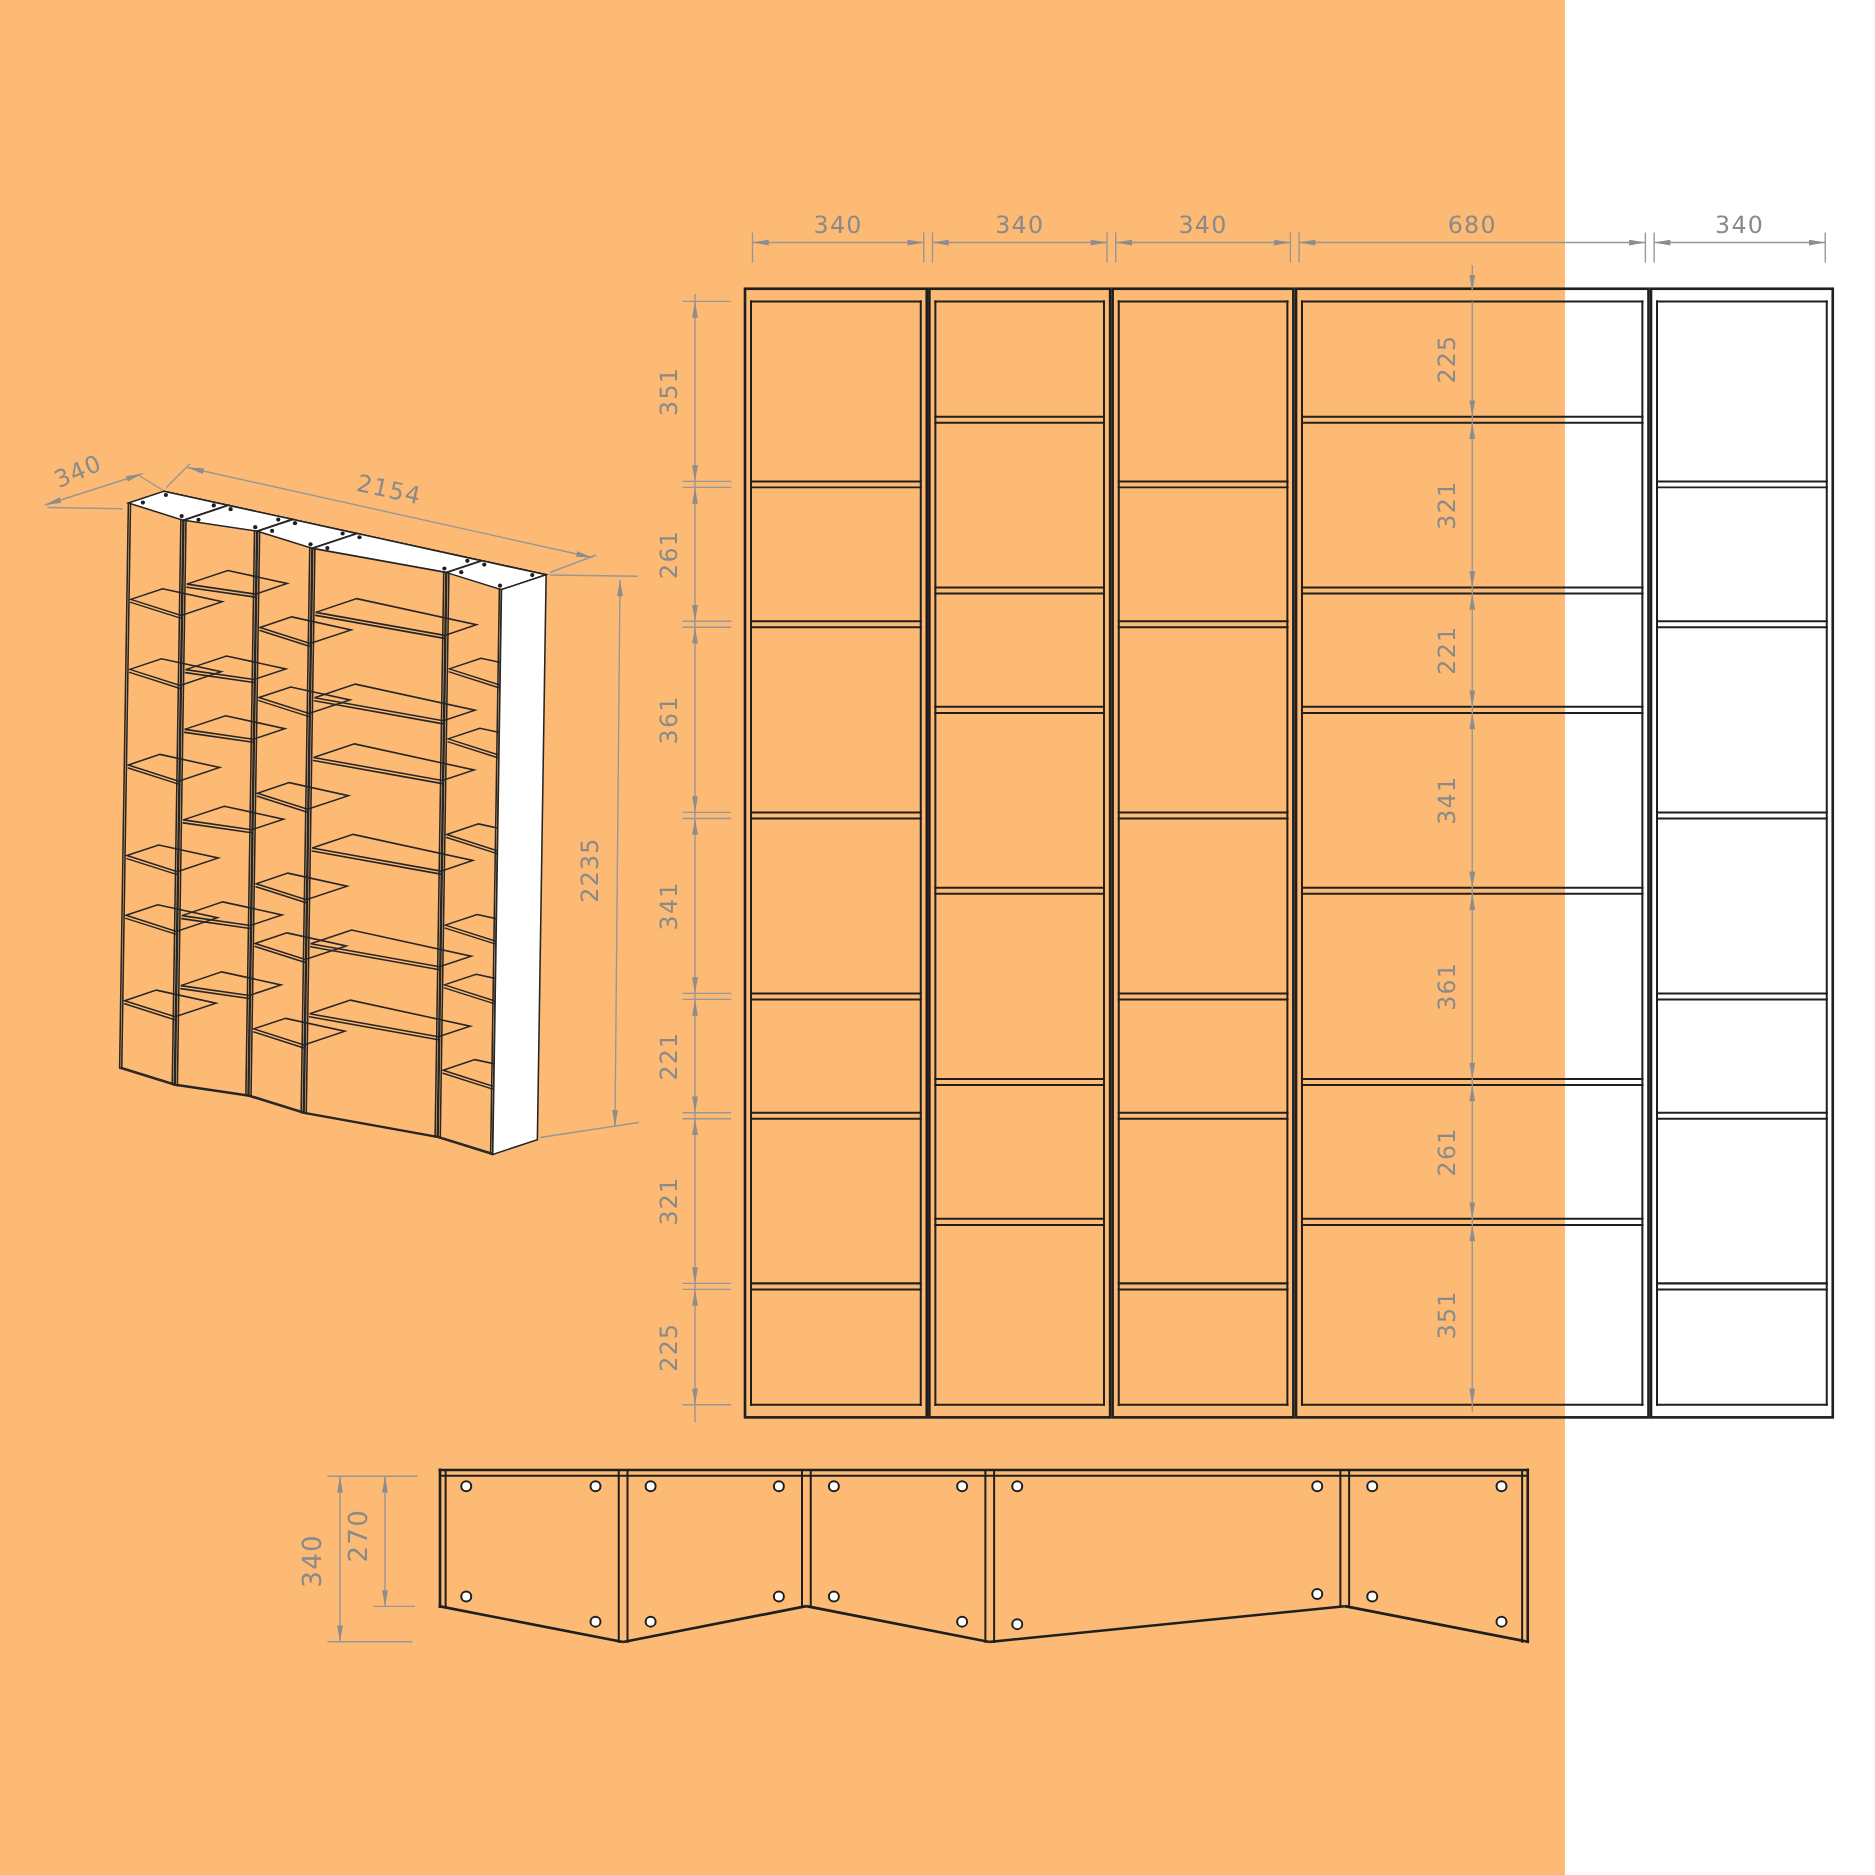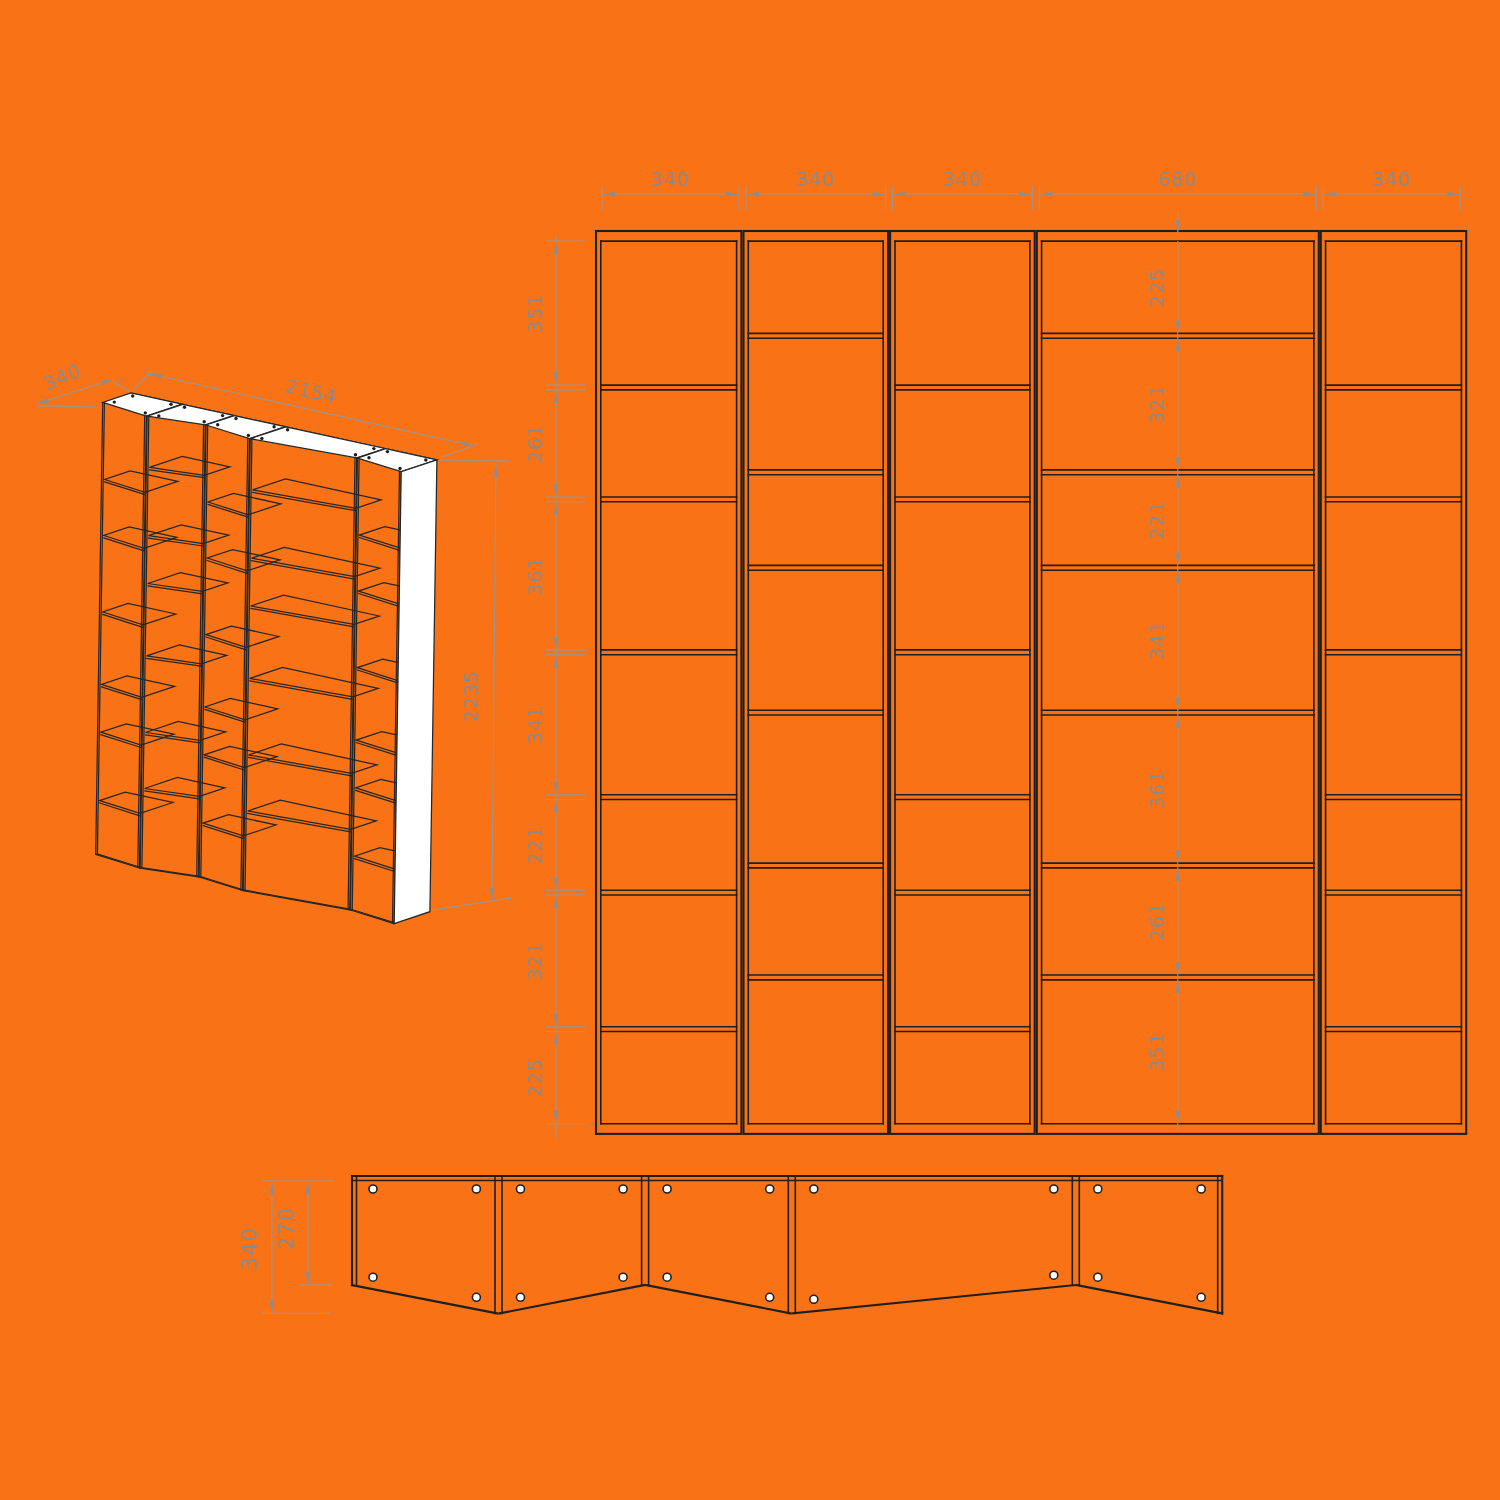--- a/index.html
+++ b/index.html
@@ -1,16 +1,16 @@
 <!DOCTYPE html>
 <html><head>
 <meta charset="utf-8">
 <style>
   html,body{margin:0;padding:0;background:#ffffff;}
-  .page{position:relative;width:1500px;height:1500px;background:#f97316;
+  .page{position:relative;width:1252px;height:1500px;background:#fdba74;
         font-family:"DejaVu Sans", sans-serif;}
   svg{position:absolute;left:0;top:0;}
   .geo{stroke:#1f1f1f;stroke-width:1.6;fill:none;stroke-linecap:square;}
   .geo2{stroke:#1f1f1f;stroke-width:2.1;fill:none;stroke-linecap:square;}
   .geoThin{stroke:#262626;stroke-width:1.25;fill:none;stroke-linecap:round;}
   .face{stroke:#262626;stroke-width:1.25;fill:#ffffff;}
   .dim{stroke:#979797;stroke-width:1.1;fill:none;stroke-linecap:butt;}
   .arr{fill:#8d8d8d;stroke:none;}
   .dimtxt{fill:#8a8a8a;font-size:19px;letter-spacing:1px;}
   .dimtxtBig{fill:#8a8a8a;font-size:21px;letter-spacing:1px;}

